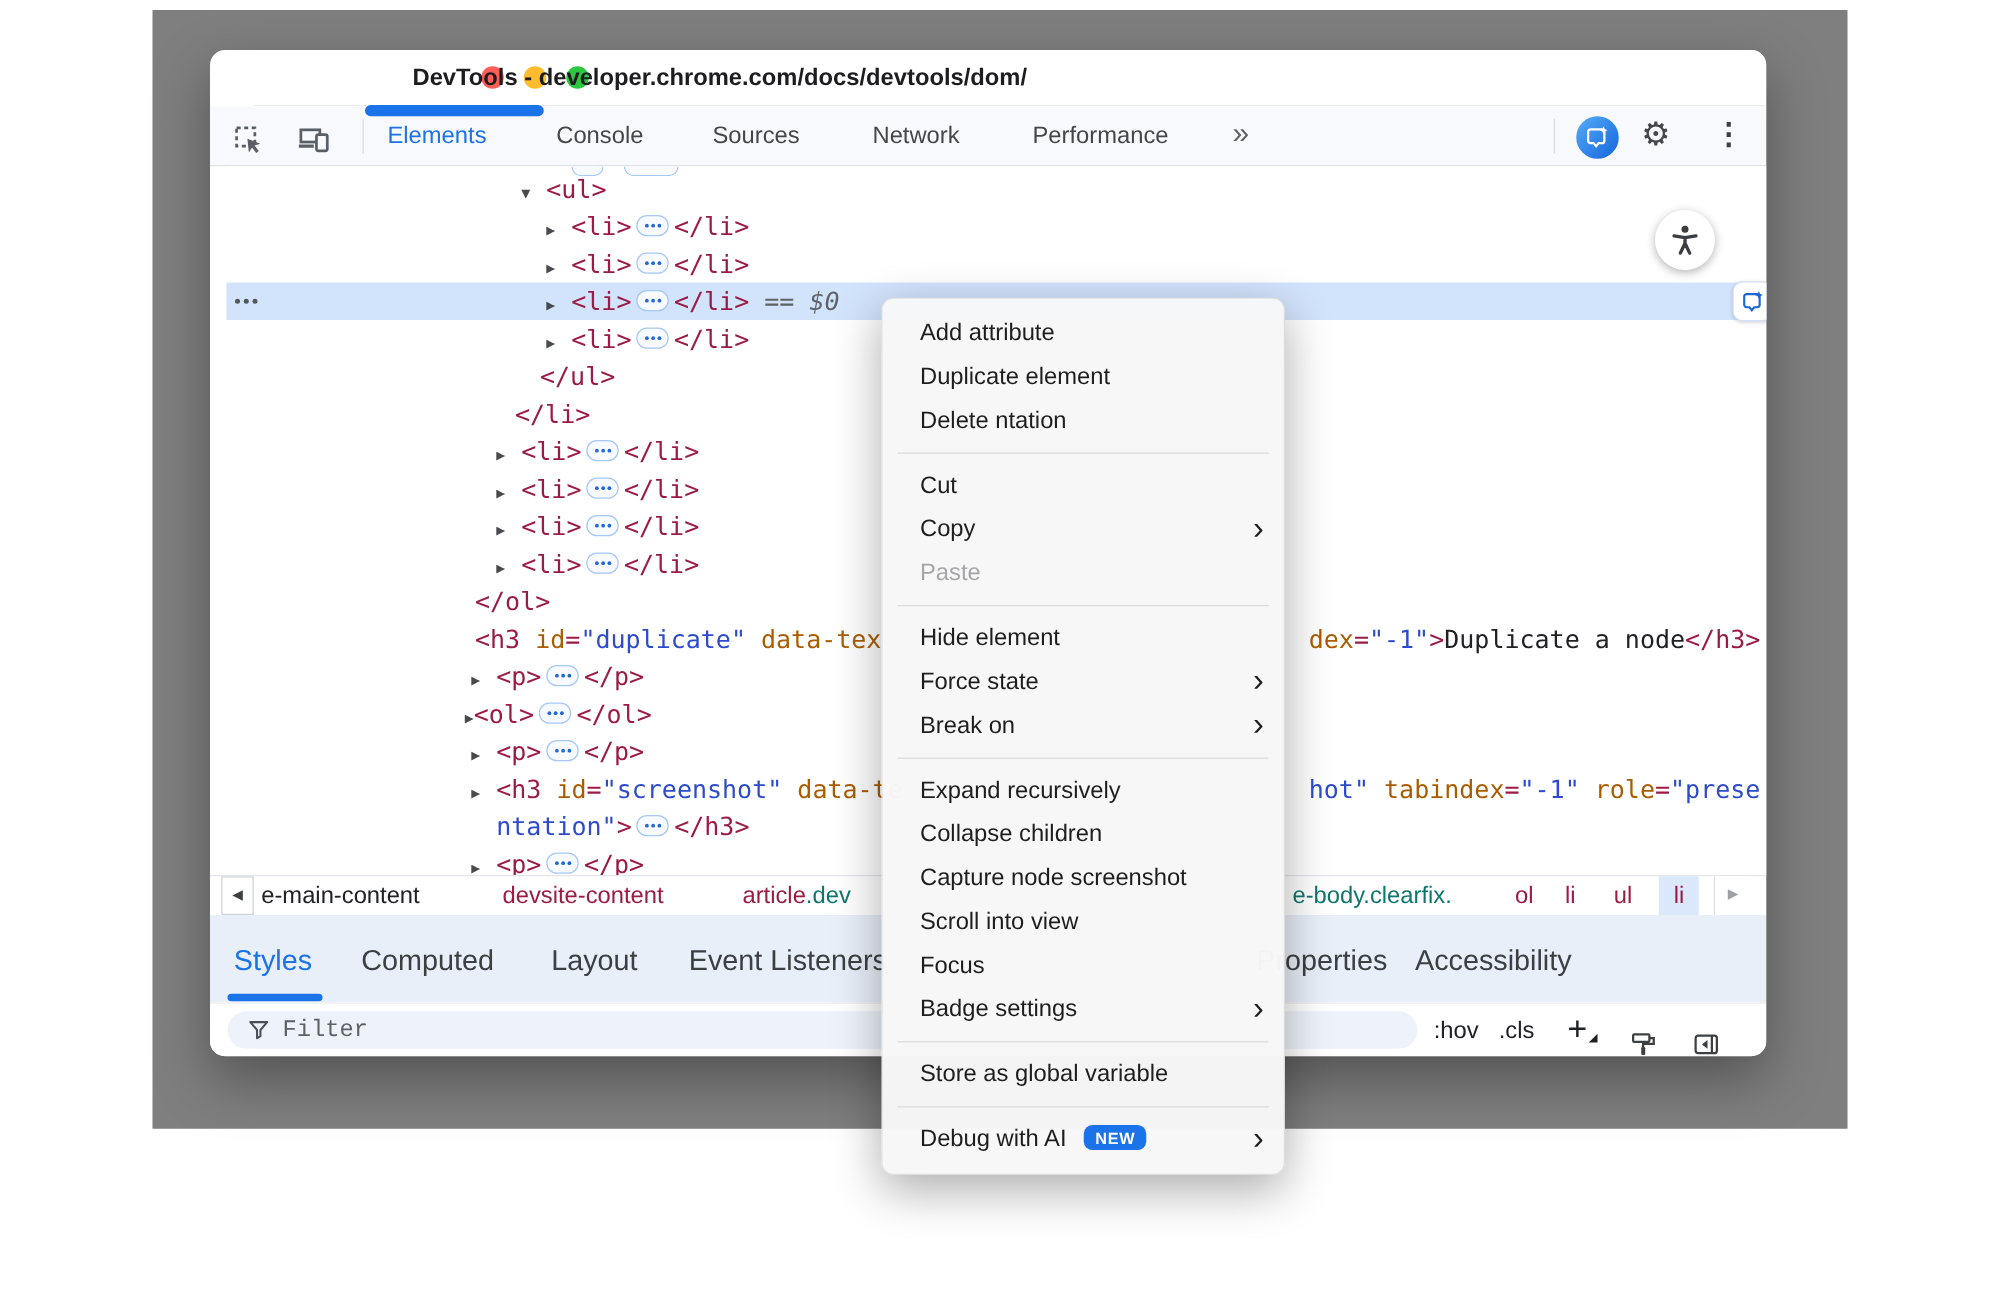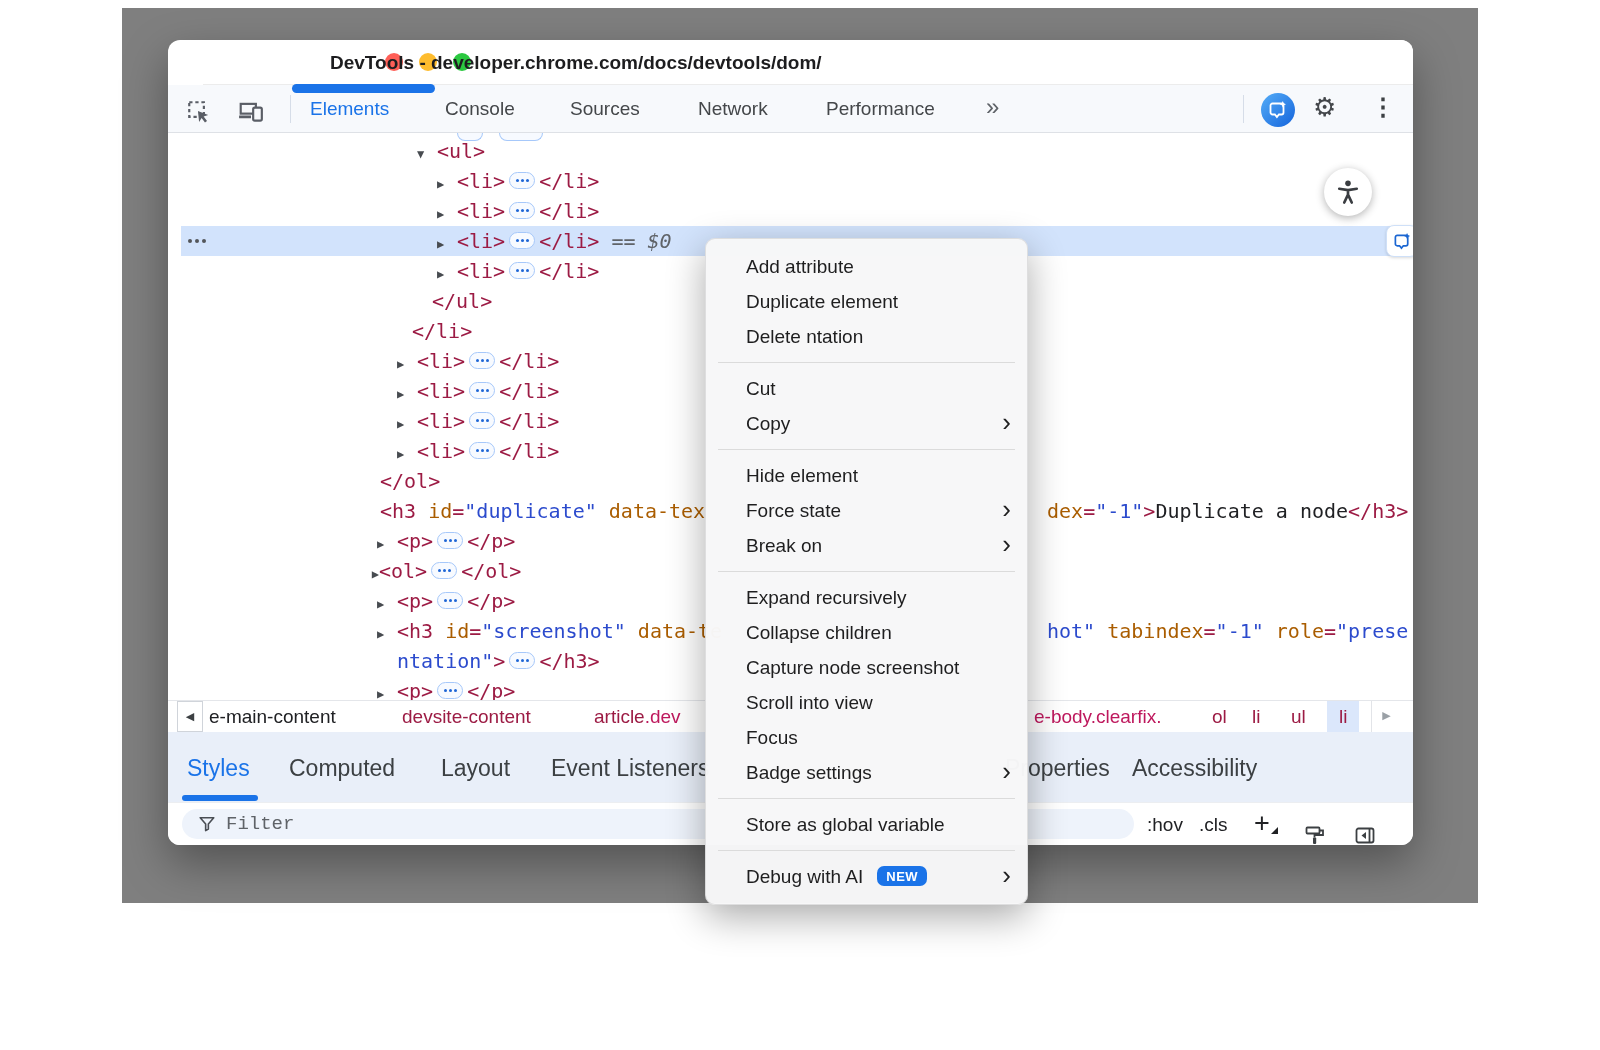--- a/index.html
+++ b/index.html
@@ -56,21 +56,21 @@
                  border-radius:8px; box-shadow:0 1px 3px rgba(0,0,0,.15); display:flex; align-items:center; justify-content:center; }
 
   #a11y-fab { position:absolute; left:1324px; top:168px; width:48px; height:48px; border-radius:50%; background:#fff;
               box-shadow:0 2px 8px rgba(0,0,0,.3); z-index:5; display:flex; align-items:center; justify-content:center; }
 
   
   #crumbs { position:absolute; left:0; top:660px; width:1245px; height:32px; background:#fff; border-top:1px solid #e4e6ea;
             font-size:19px; }
   .crumb { position:absolute; top:0; height:31px; line-height:31px; white-space:nowrap; }
   .crumb.sel { background:#dbe7fb; padding:0 12px; }
-  .c-plain { color:#202124; } .c-tag { color:#9c1b44; } .c-cls { color:#be185d;text-align:right; }
+  .c-plain { color:#202124; } .c-tag { color:#9c1b44; } .c-cls { color:#0f766e;text-align:right; }
   #crumb-left { position:absolute; left:9px; top:0; width:26px; height:31px; background:#fff; border:1px solid #d0d4da;
                 text-align:center; line-height:29px; font-size:11px; color:#3c4043; }
   #crumb-right { position:absolute; left:1203px; top:0; width:30px; height:31px; background:#fff; border-left:1px solid #e2e4e8;
                  text-align:center; line-height:29px; font-size:11px; color:#9aa0a6; }
 
   
   #side-tabs { position:absolute; left:0; top:692px; width:1245px; height:70px; background:#e9eff9; font-size:23px; }
   .stab { position:absolute; top:22px; height:28px; line-height:28px; color:#3c4043; white-space:nowrap; }
   .stab.sel { color:#1a73e8; }
   #stab-underline { position:absolute; left:14px; top:63px; width:76px; height:6px; border-radius:3px; background:#1a73e8; }
@@ -83,21 +83,21 @@
                   font-family:Liberation Mono, monospace; }
   #filter-input::placeholder { color:#5f6368; }
   .fctl { position:absolute; top:0; height:43px; line-height:43px; font-size:19px; color:#202124; }
   #plus-ctl { font-size:27px; line-height:40px; }
   #plus-ctl::after { content:""; position:absolute; right:-8px; bottom:12px; border-left:7px solid transparent; border-bottom:7px solid #202124; }
 
   
   #menu { position:absolute; left:705px; top:238px; width:323px; background:rgba(247,247,248,.98);
           border:1px solid rgba(0,0,0,.10); border-radius:10px; box-shadow:0 12px 38px rgba(0,0,0,.33);
           z-index:10; padding:10px 0; }
-  .mi { position:relative; height:35px; line-height:35px; padding-left:40px; font-size:19px; color:#1e1e1f; white-space:nowrap; }
+  .mi { position:relative; height:35px; line-height:35px; padding-left:30px; font-size:19px; color:#1e1e1f; white-space:nowrap; }
   .mi.hl { margin:0 7px; padding-left:18px; border-radius:7px; background:#4593f7; color:#fff; }
   .mi.dis { color:#a6a6a8; }
   .mi .chev { position:absolute; right:16px; top:0; font-size:26px; line-height:32px; color:#1e1e1f; font-weight:400; }
   .mi .badge { display:inline-block; margin-left:14px; background:#1a73e8; color:#fff; font-size:13px; font-weight:700;
                line-height:13px; padding:4px 9px 3px; border-radius:7px; letter-spacing:.5px; vertical-align:2px; }
   .mdiv { height:1px; background:#dbdbdb; margin:8px 12px; }
 </style>
 </head>
 <body>
 
@@ -241,20 +241,21 @@
     </svg>
   </div>
 
   <div id="menu">
       <div class="mi"><span class="mlabel">Add attribute</span></div>
       <div class="mi"><span class="mlabel">Duplicate element</span></div>
       <div class="mi"><span class="mlabel">Delete ntation</span></div>
       <div class="mdiv"></div>
       <div class="mi"><span class="mlabel">Cut</span></div>
       <div class="mi"><span class="mlabel">Copy</span><span class="chev">›</span></div>
+      <div class="mi dis"><span class="mlabel">Paste</span></div>
       <div class="mdiv"></div>
       <div class="mi"><span class="mlabel">Hide element</span></div>
       <div class="mi"><span class="mlabel">Force state</span><span class="chev">›</span></div>
       <div class="mi"><span class="mlabel">Break on</span><span class="chev">›</span></div>
       <div class="mdiv"></div>
       <div class="mi"><span class="mlabel">Expand recursively</span></div>
       <div class="mi"><span class="mlabel">Collapse children</span></div>
       <div class="mi"><span class="mlabel">Capture node screenshot</span></div>
       <div class="mi"><span class="mlabel">Scroll into view</span></div>
       <div class="mi"><span class="mlabel">Focus</span></div>

